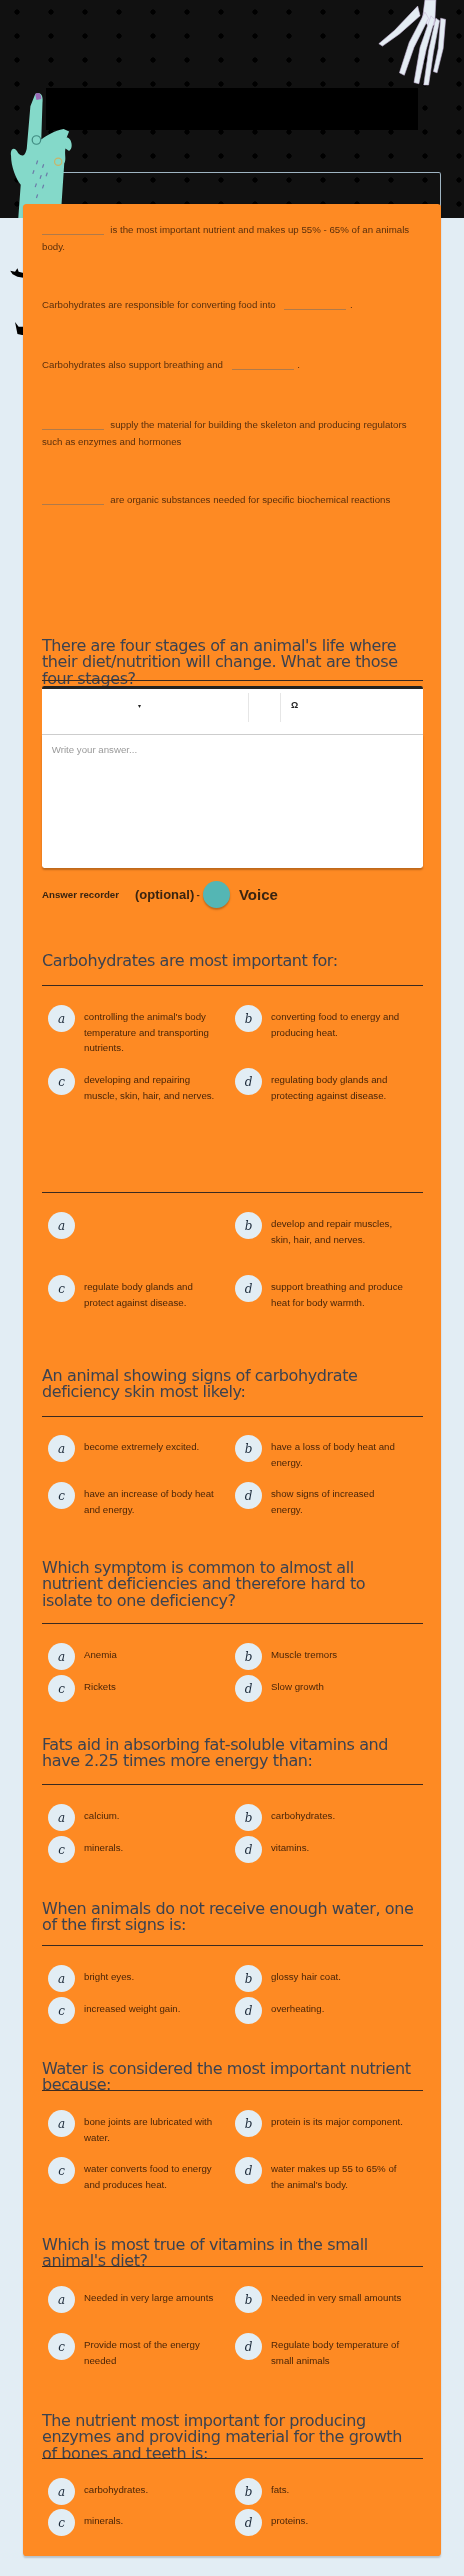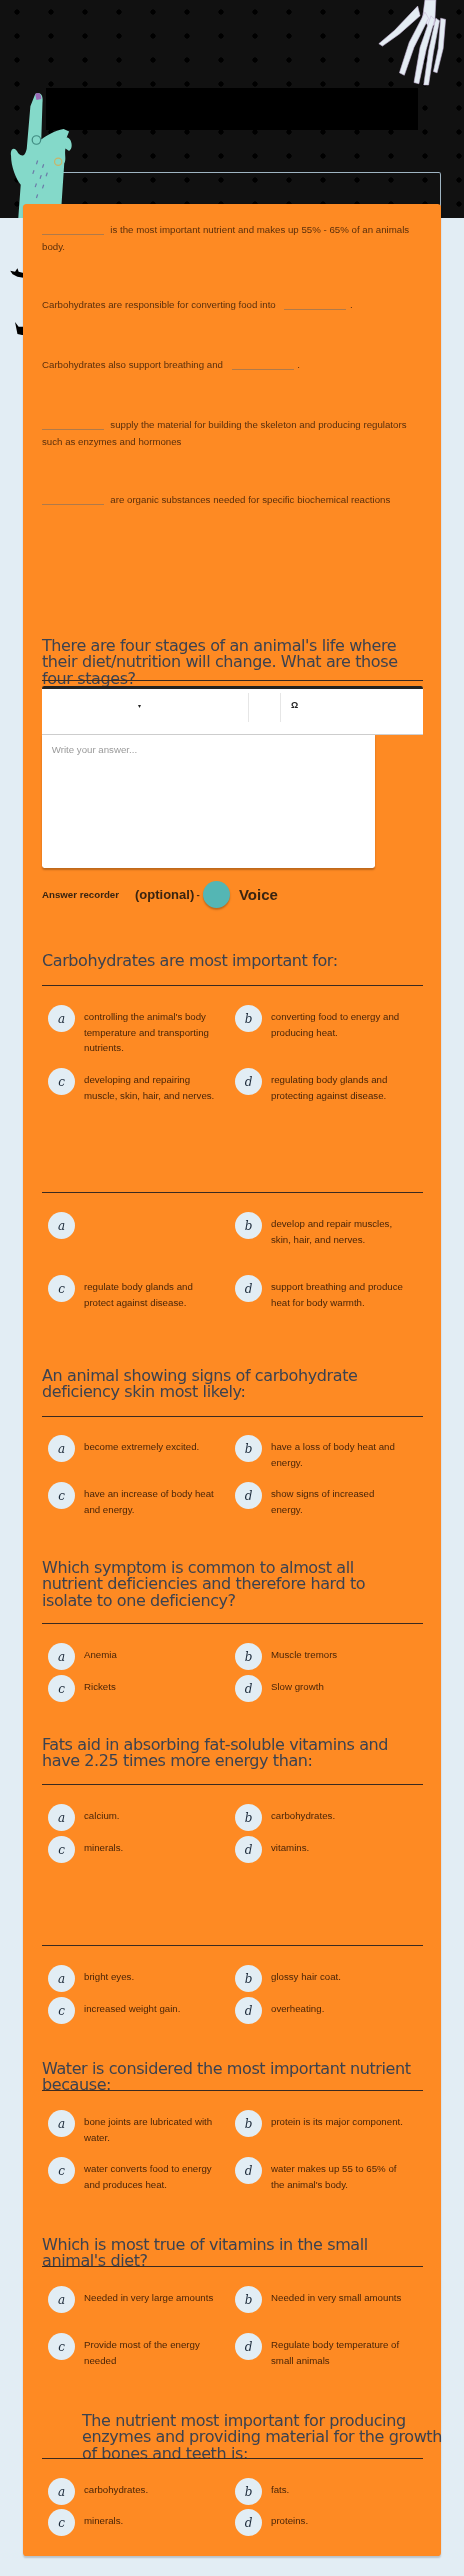--- a/index.html
+++ b/index.html
@@ -56,21 +56,21 @@
   .toolbar {
     position: absolute; left: 19px; top: 482px; width: 381px; height: 49px;
     background: #fff; border-top: 3.6px solid #222; border-radius: 2.4px 2.4px 0 0;
     border-bottom: 0.6px solid #cfcfcf;
   }
   .tb-caret { position: absolute; left: 96px; top: 13.3px; font-size: 6px; color: #222; }
   .tb-sep1 { position: absolute; left: 206px; top: 3.6px; width: 0.6px; height: 29px; background: #e6e6e6; }
   .tb-sep2 { position: absolute; left: 238px; top: 3.6px; width: 0.6px; height: 29px; background: #e6e6e6; }
   .tb-omega { position: absolute; left: 249px; top: 11px; font-size: 9px; font-weight: bold; color: #222; }
   .answer-area {
-    position: absolute; left: 19px; top: 531px; width: 333px; height: 133px;
+    position: absolute; left: 19px; top: 531px; width: 381px; height: 133px;
     background: #fff; border: none; border-radius: 0 0 2.4px 2.4px;
     box-shadow: 0 1.2px 1.8px rgba(0,0,0,0.25);
     padding: 8.5px 9.7px; font-size: 9.7px; color: #888;
     font-family: "Liberation Sans", sans-serif; resize: none; outline: none;
   }
   .answer-area::placeholder { color: #9a9a9a; }
   .recorder { position: absolute; left: 19px; top: 681px; height: 18px; display: flex; align-items: center; }
   .rec-label { font-weight: bold; font-size: 9.7px; color: #3a2410; }
   .rec-opt { font-weight: bold; font-size: 13px; color: #3a2410; margin-left: 16px; }
   .rec-dash { font-weight: bold; font-size: 9.7px; color: #3a2410; margin: 0 3.6px 0 2.4px; }
@@ -249,20 +249,21 @@
       <span class="opt-text">carbohydrates.</span>
     </div>
     <div class="opt" style="left: 25px; top: 1636px;">
       <span class="opt-circle">c</span>
       <span class="opt-text">minerals.</span>
     </div>
     <div class="opt" style="left: 212px; top: 1636px;">
       <span class="opt-circle">d</span>
       <span class="opt-text">vitamins.</span>
     </div>
+    <div class="question" style="top: 1697px;">When animals do not receive enough water, one of the first signs is:</div>
     <div class="hr" style="top: 1741px;"></div>
     <div class="opt" style="left: 25px; top: 1765px;">
       <span class="opt-circle">a</span>
       <span class="opt-text">bright eyes.</span>
     </div>
     <div class="opt" style="left: 212px; top: 1765px;">
       <span class="opt-circle">b</span>
       <span class="opt-text">glossy hair coat.</span>
     </div>
     <div class="opt" style="left: 25px; top: 1797px;">
@@ -302,21 +303,21 @@
       <span class="opt-text">Needed in very small amounts</span>
     </div>
     <div class="opt" style="left: 25px; top: 2133px;">
       <span class="opt-circle">c</span>
       <span class="opt-text">Provide most of the energy needed</span>
     </div>
     <div class="opt" style="left: 212px; top: 2133px;">
       <span class="opt-circle">d</span>
       <span class="opt-text">Regulate body temperature of small animals</span>
     </div>
-    <div class="question" style="top: 2209px; margin-left: 40px;">The nutrient most important for producing enzymes and providing material for the growth of bones and teeth is:</div>
+    <div class="question" style="top: 2209px;">The nutrient most important for producing enzymes and providing material for the growth of bones and teeth is:</div>
     <div class="hr" style="top: 2254px;"></div>
     <div class="opt" style="left: 25px; top: 2278px;">
       <span class="opt-circle">a</span>
       <span class="opt-text">carbohydrates.</span>
     </div>
     <div class="opt" style="left: 212px; top: 2278px;">
       <span class="opt-circle">b</span>
       <span class="opt-text">fats.</span>
     </div>
     <div class="opt" style="left: 25px; top: 2309px;">

